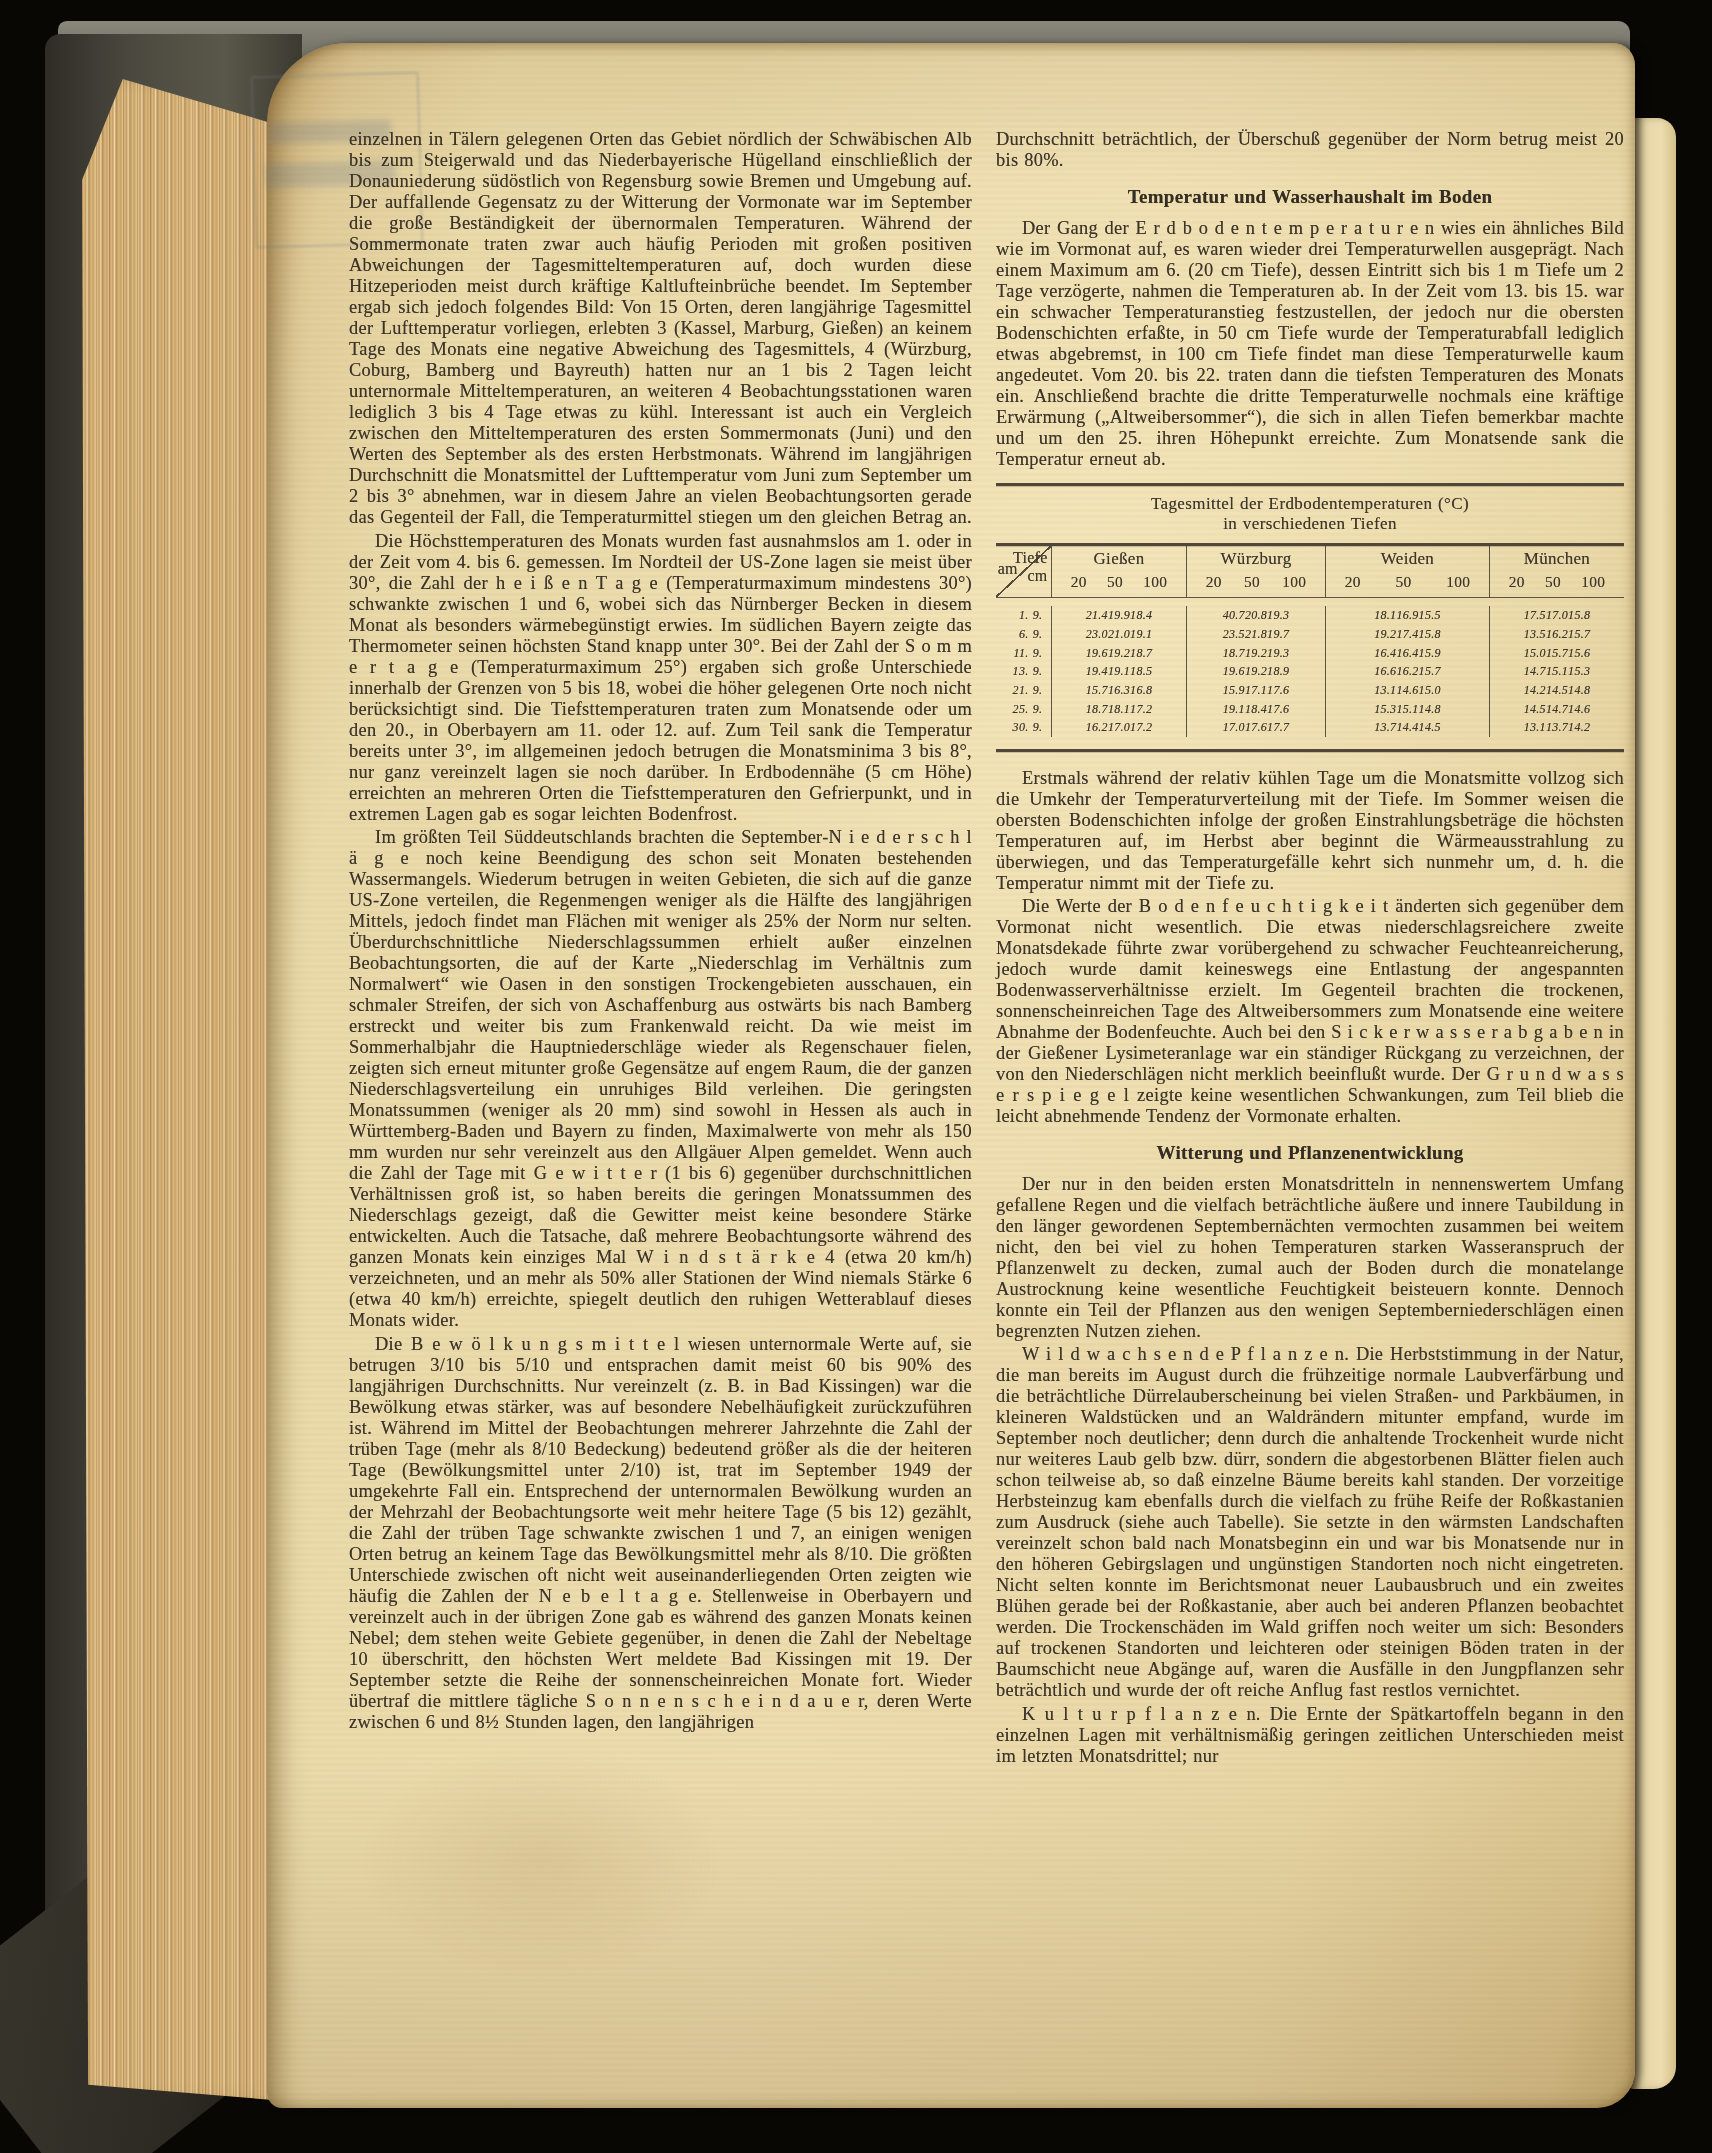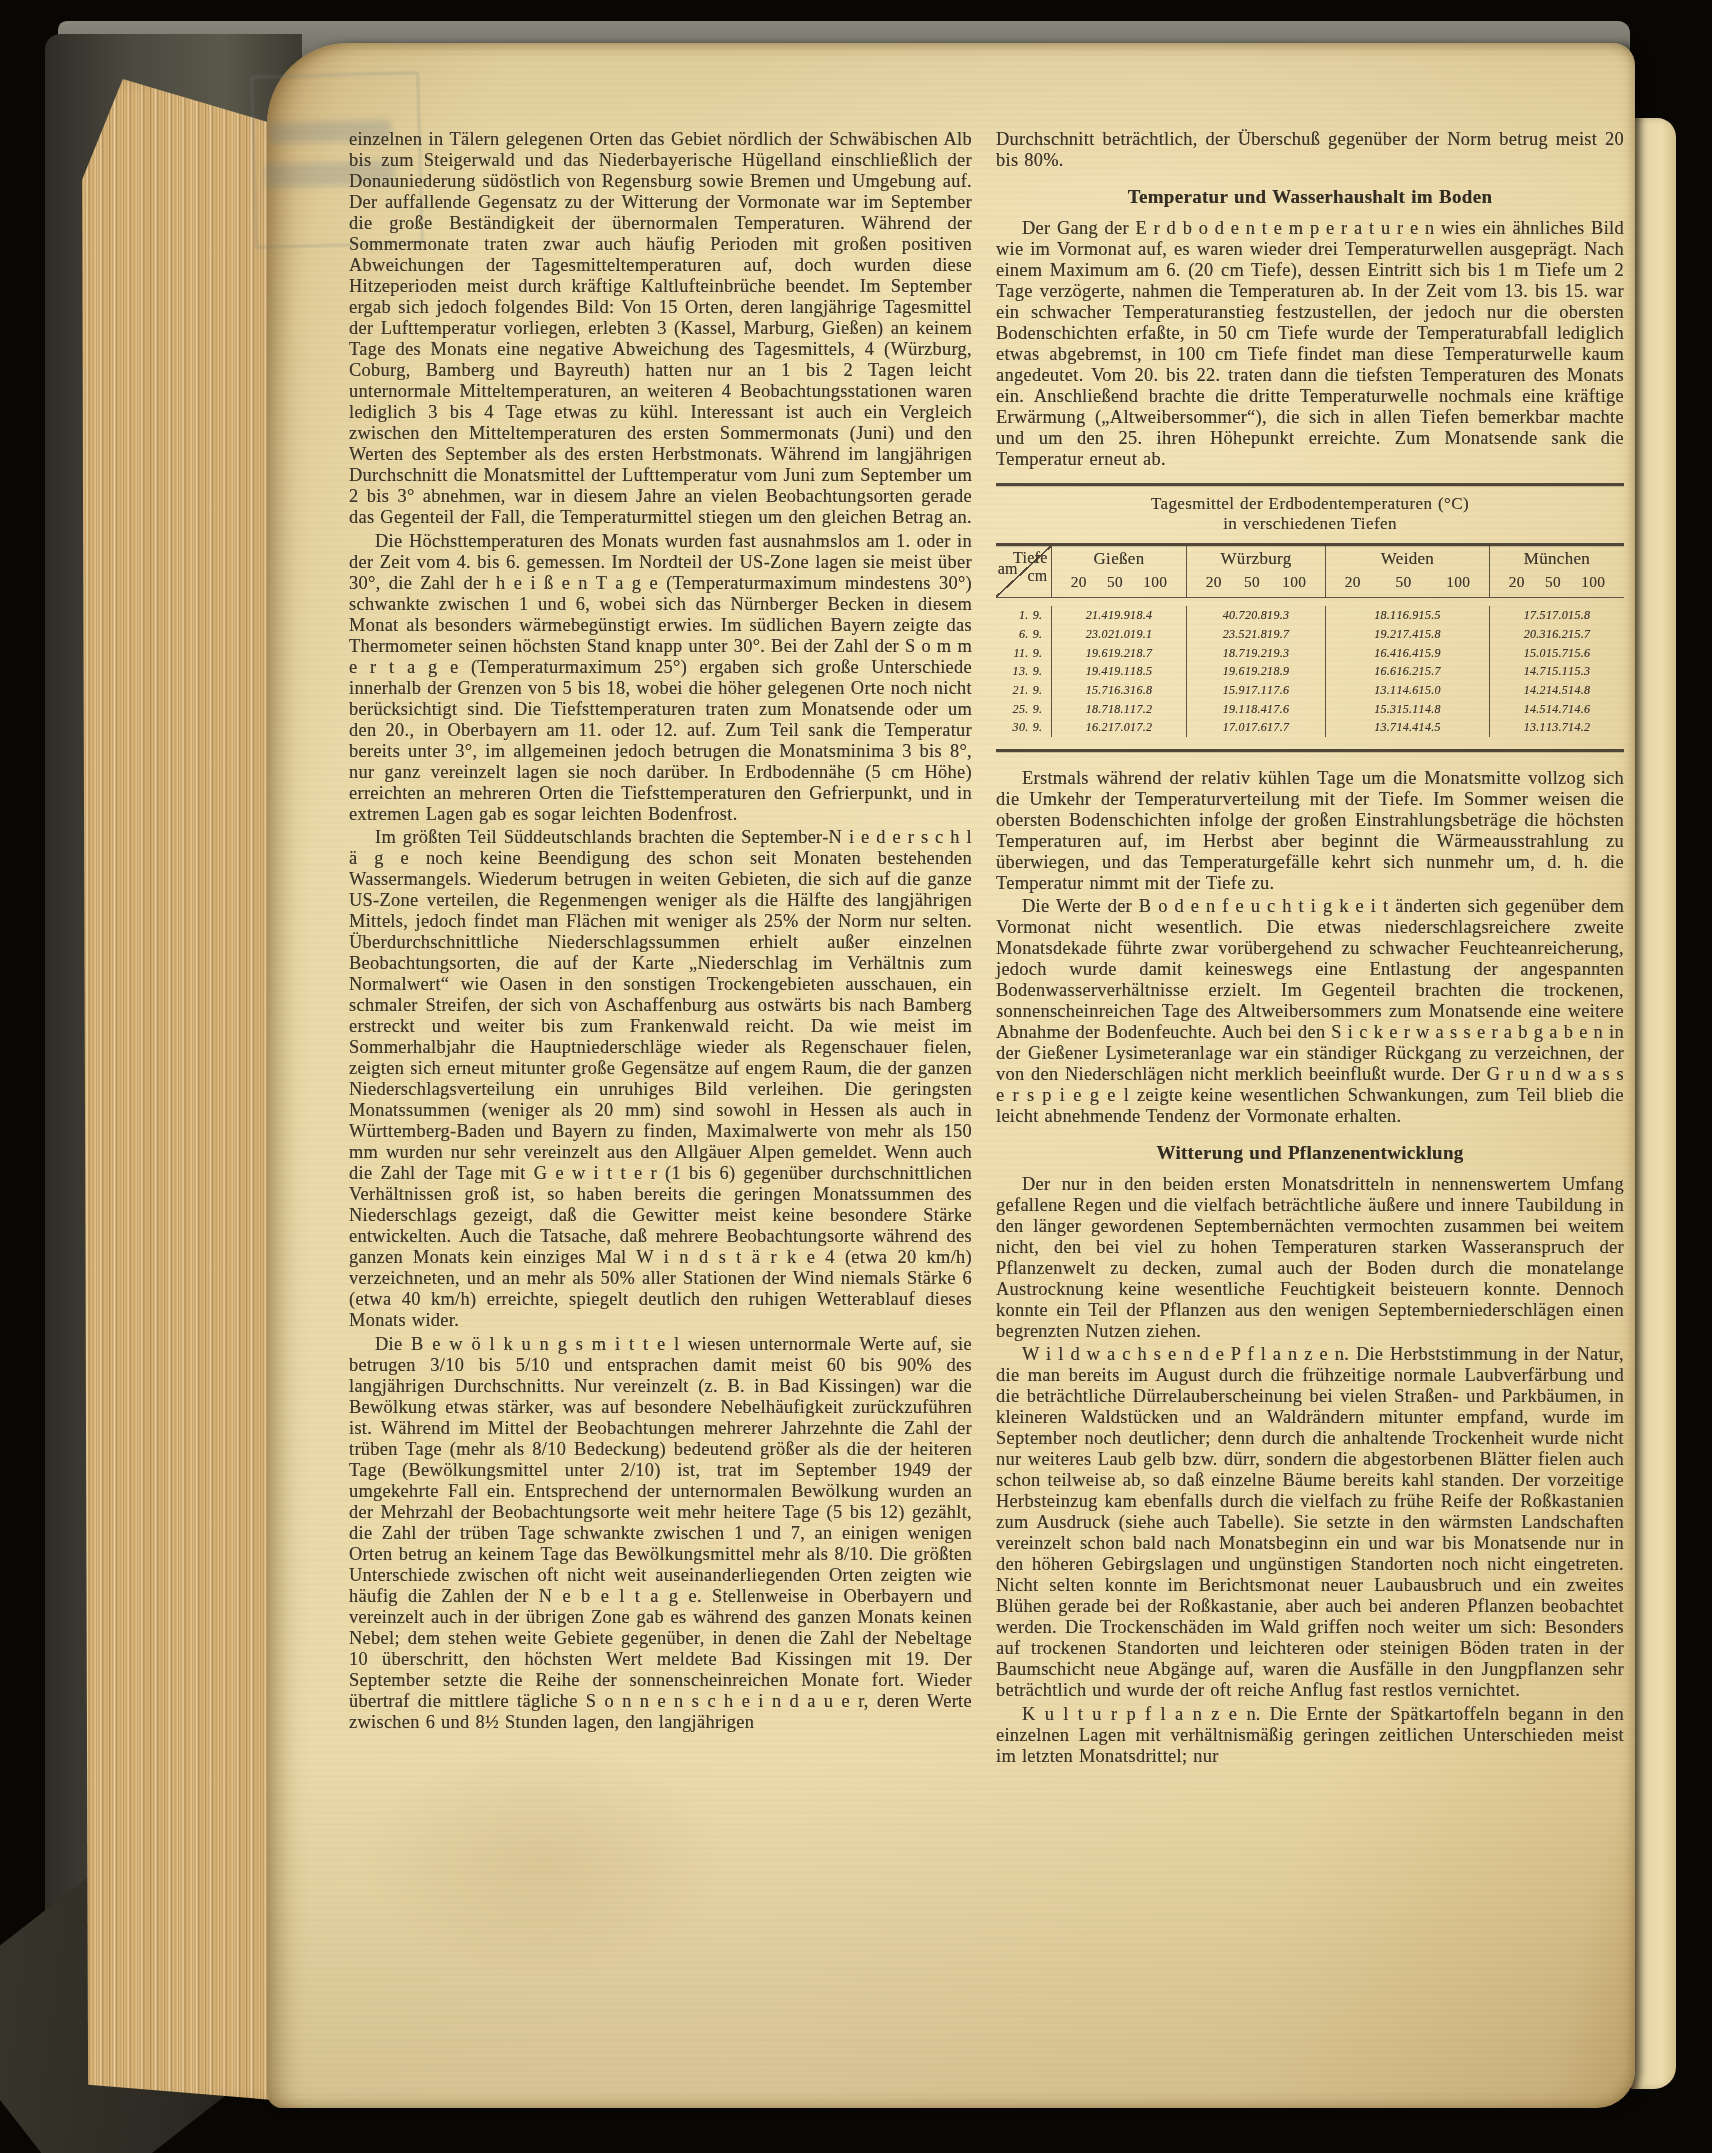--- a/index.html
+++ b/index.html
@@ -229,21 +229,21 @@
               <span>23.5</span>
               <span>21.8</span>
               <span>19.7</span>
             </div>
             <div class="t-vals">
               <span>19.2</span>
               <span>17.4</span>
               <span>15.8</span>
             </div>
             <div class="t-vals">
-              <span>20.3</span>
+              <span>13.5</span>
               <span>16.2</span>
               <span>15.7</span>
             </div>
           </div>
           <div class="t-row">
             <div class="t-date">11. 9.</div>
             <div class="t-vals">
               <span>19.6</span>
               <span>19.2</span>
               <span>18.7</span>

